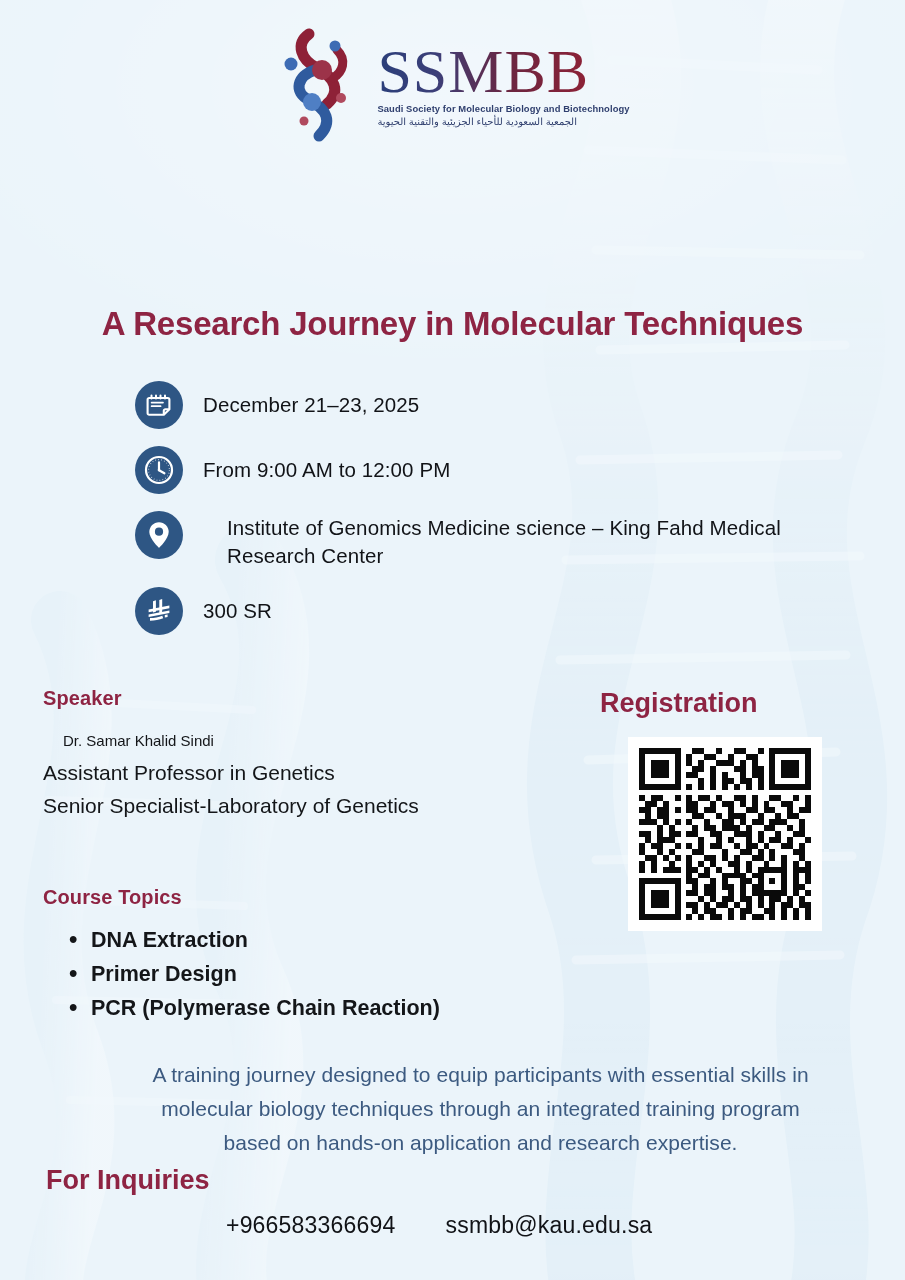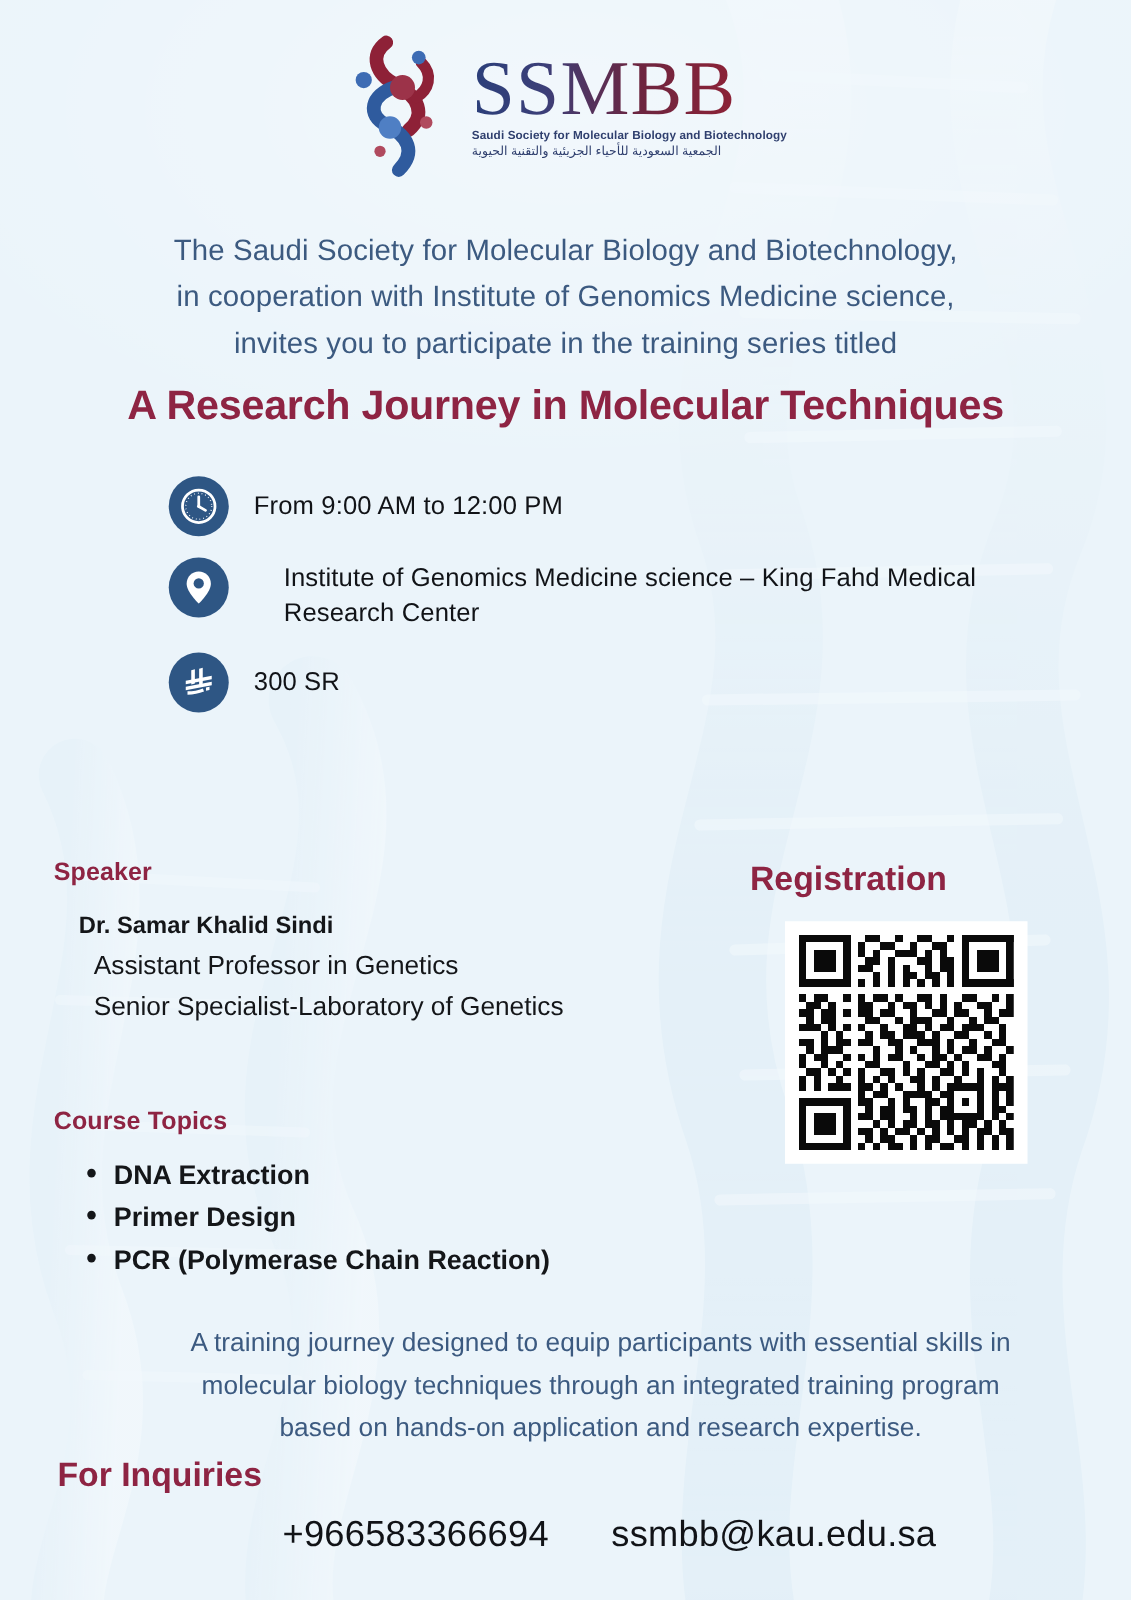--- a/index.html
+++ b/index.html
@@ -164,27 +164,26 @@
 
   .speaker-block {
     position: absolute;
     top: 687px;
     left: 43px;
     width: 560px;
   }
   .speaker-name {
     margin-top: 16px;
     margin-left: 20px;
-    font-size: 19px;
-    font-weight: bold;
+    font-size: 15px;
+    font-weight: normal;
     color: #141619;
     line-height: 30px;
   }
   .speaker-line {
-    margin-left: 32px;
     font-size: 21px;
     color: #141619;
     line-height: 33px;
   }
 
   .topics-block {
     position: absolute;
     top: 886px;
     left: 43px;
     width: 560px;
@@ -258,21 +257,21 @@
     color: #8e2443;
     font-weight: bold;
     font-size: 27px;
   }
   .contact-row {
     position: absolute;
     top: 1212px;
     left: 226px;
     display: flex;
     gap: 50px;
-    font-size: 29px;
+    font-size: 23px;
     color: #111317;
     letter-spacing: 0.2px;
   }
 </style>
 </head>
 <body>
 
 <div class="poster">
 
   <div class="bg-layer">
@@ -351,30 +350,38 @@
           </svg>
         </span>
         <span class="logo-text-block">
           <span class="logo-word">SSMBB</span>
           <span class="logo-sub-en">Saudi Society for Molecular Biology and Biotechnology</span>
           <span class="logo-sub-ar">الجمعية السعودية للأحياء الجزيئية والتقنية الحيوية</span>
         </span>
       </div>
     </div>
 
-    <div class="intro">
-      <div>The Saudi Society for Molecular Biology and Biotechnology,</div>
-      <div>in cooperation with Institute of Genomics Medicine science,</div>
-      <div>invites you to participate in the training series titled</div>
-    </div>
 
     <div class="main-title">A Research Journey in Molecular Techniques</div>
 
     <div class="info-list">
 
+      <div class="info-row">
+        <span class="info-icon">
+          <svg width="28" height="28" viewBox="0 0 28 28" xmlns="http://www.w3.org/2000/svg">
+            <g fill="none" stroke="#ffffff" stroke-width="2" stroke-linecap="round">
+              <path d="M6.5,4.5 v3 M11,4.5 v3 M15.5,4.5 v3 M20,4.5 v3"></path>
+            </g>
+            <path d="M4.2,7 h18.6 a1.6,1.6 0 0 1 1.6,1.6 v9.6 l-5.6,5.6 h-14.6 a1.6,1.6 0 0 1 -1.6,-1.6 v-13.6 a1.6,1.6 0 0 1 1.6,-1.6 z" fill="none" stroke="#ffffff" stroke-width="2.1" stroke-linejoin="round"></path>
+            <path d="M24.4,18.2 h-4 a1.6,1.6 0 0 0 -1.6,1.6 v4" fill="none" stroke="#ffffff" stroke-width="2.1" stroke-linejoin="round"></path>
+            <path d="M6.6,11.6 h11.4 M6.6,15.2 h9" stroke="#ffffff" stroke-width="1.7" stroke-linecap="round"></path>
+          </svg>
+        </span>
+        <span class="info-text">December 21–23, 2025</span>
+      </div>
 
       <div class="info-row r2">
         <span class="info-icon">
           <svg width="30" height="30" viewBox="0 0 30 30" xmlns="http://www.w3.org/2000/svg">
             <circle cx="15" cy="15" r="13" fill="none" stroke="#ffffff" stroke-width="2.2"></circle>
             <circle cx="15" cy="15" r="10.4" fill="none" stroke="#ffffff" stroke-width="1.1" stroke-dasharray="0.6 2.4"></circle>
             <path d="M15,7.4 v7.8 l5.4,3.1" fill="none" stroke="#ffffff" stroke-width="2.2" stroke-linecap="round" stroke-linejoin="round"></path>
             <circle cx="15" cy="15" r="1.3" fill="#ffffff"></circle>
           </svg>
         </span>

